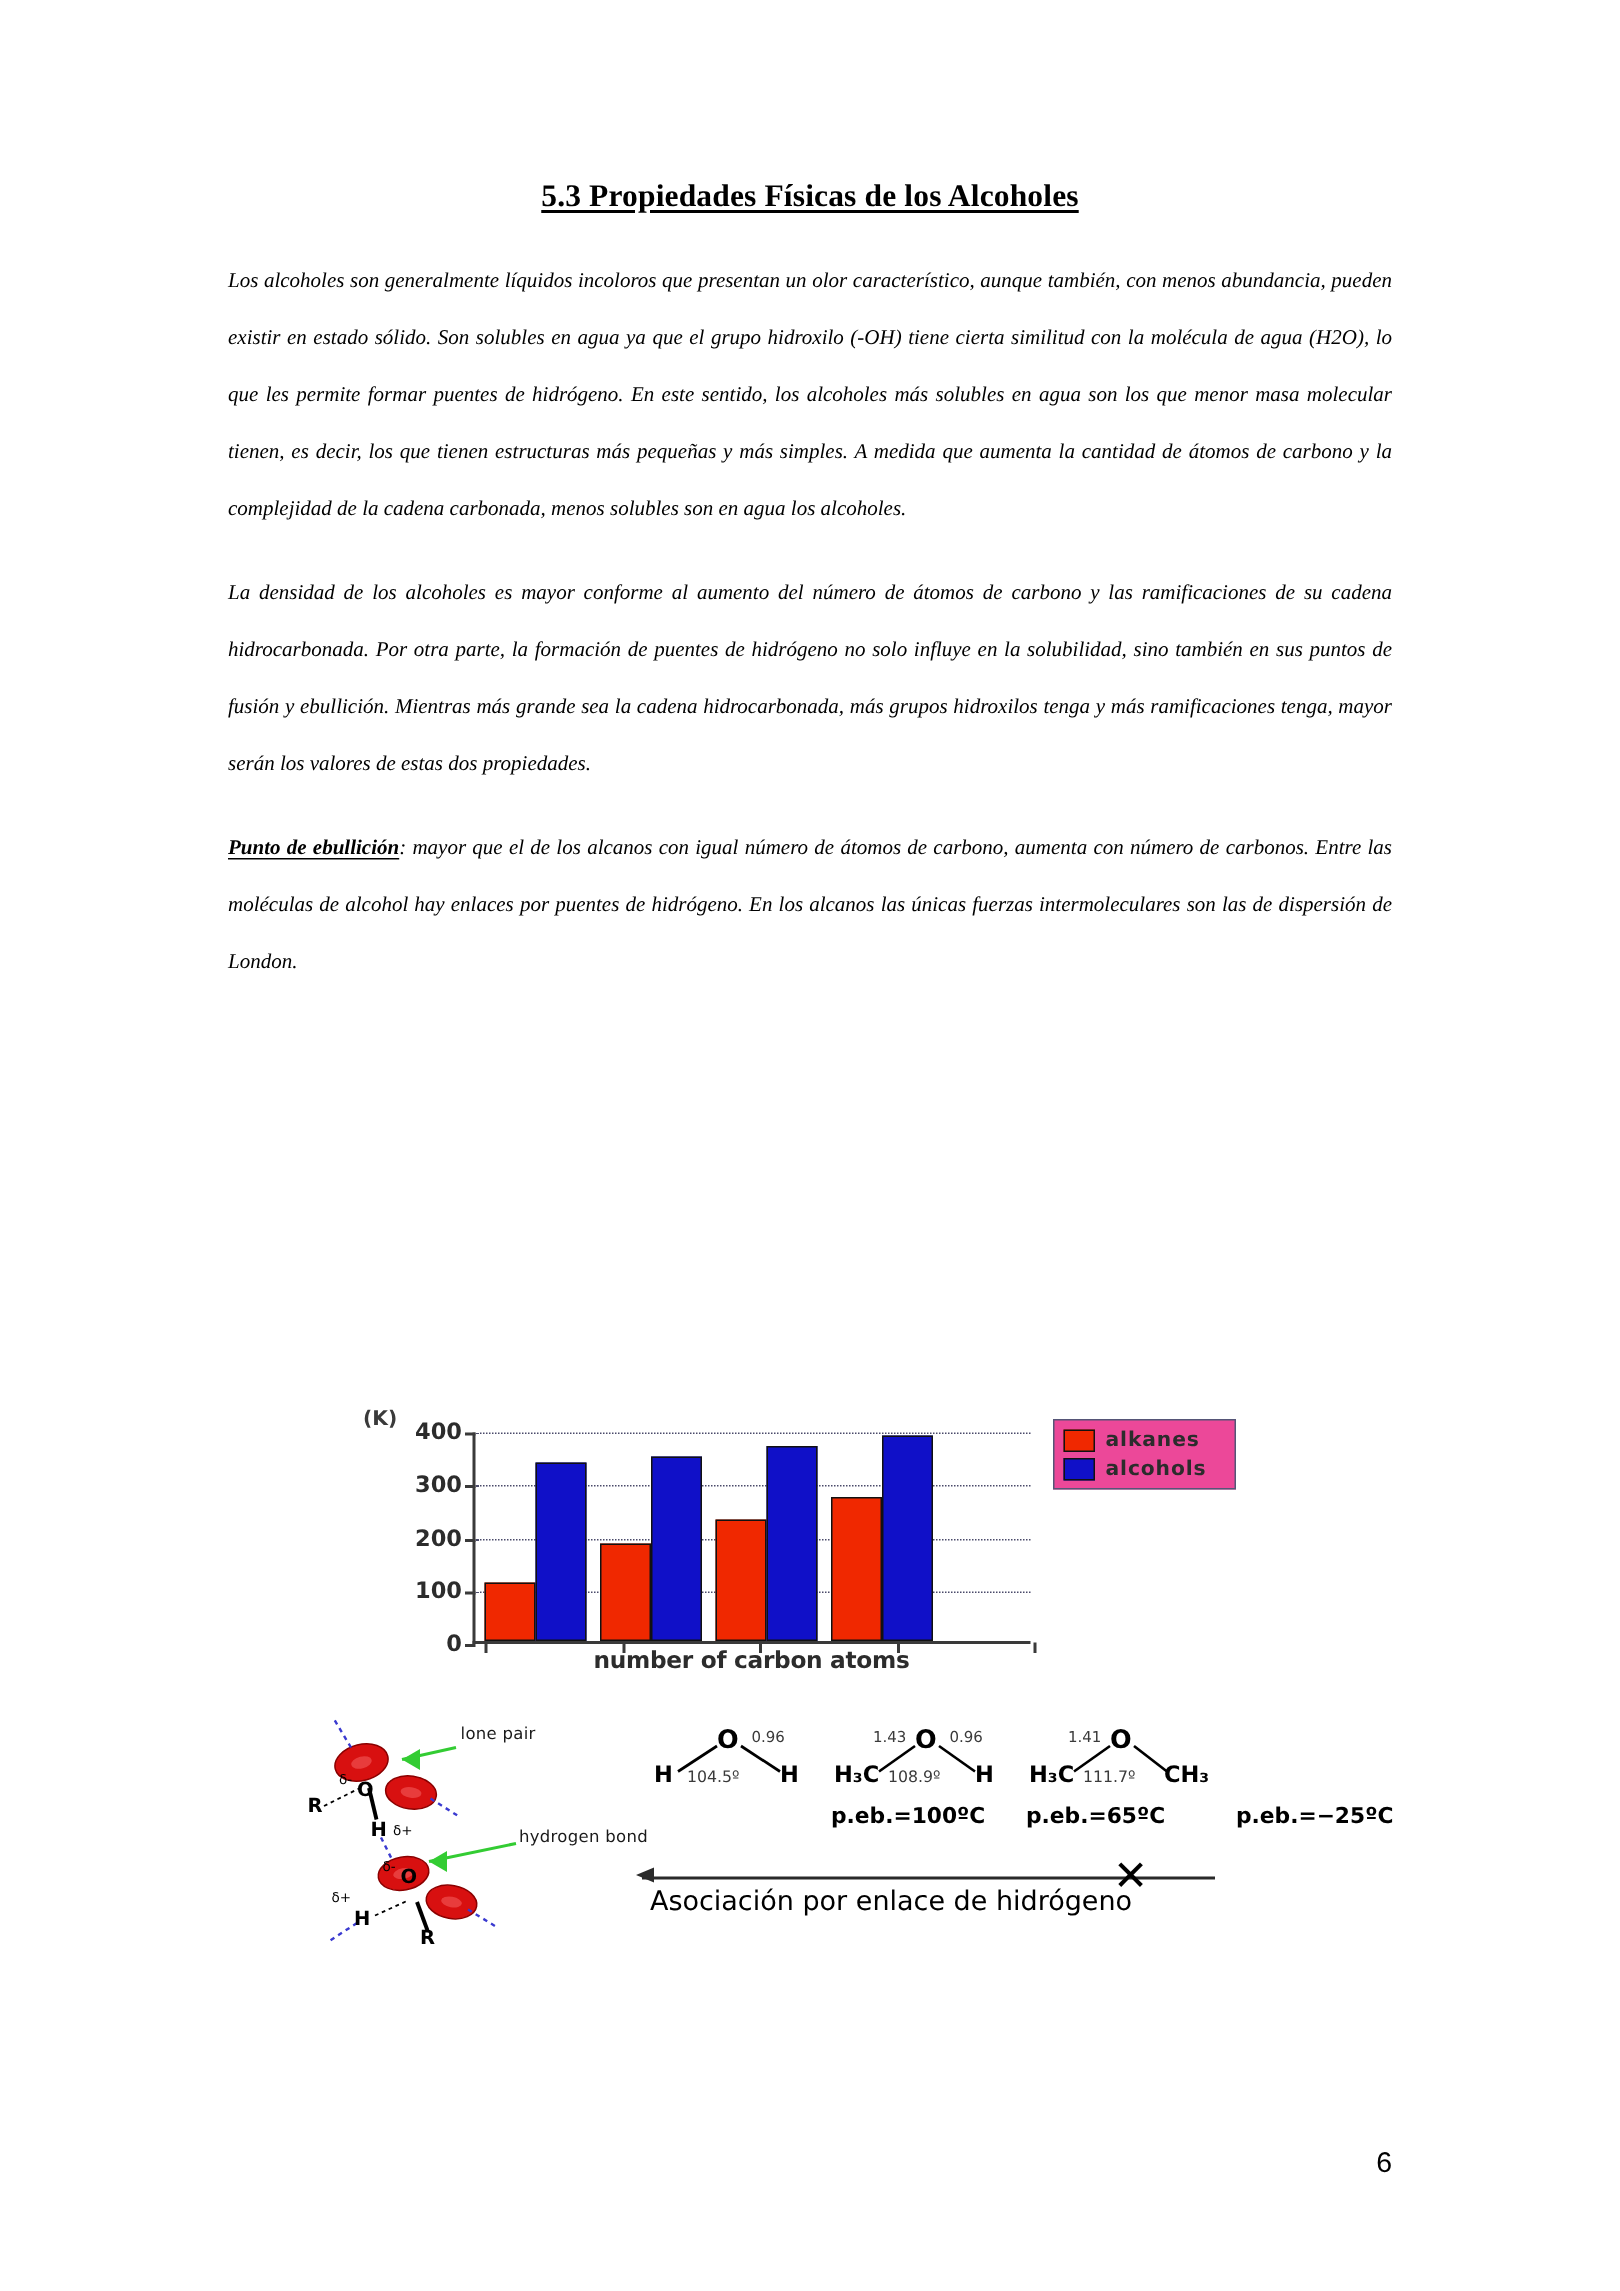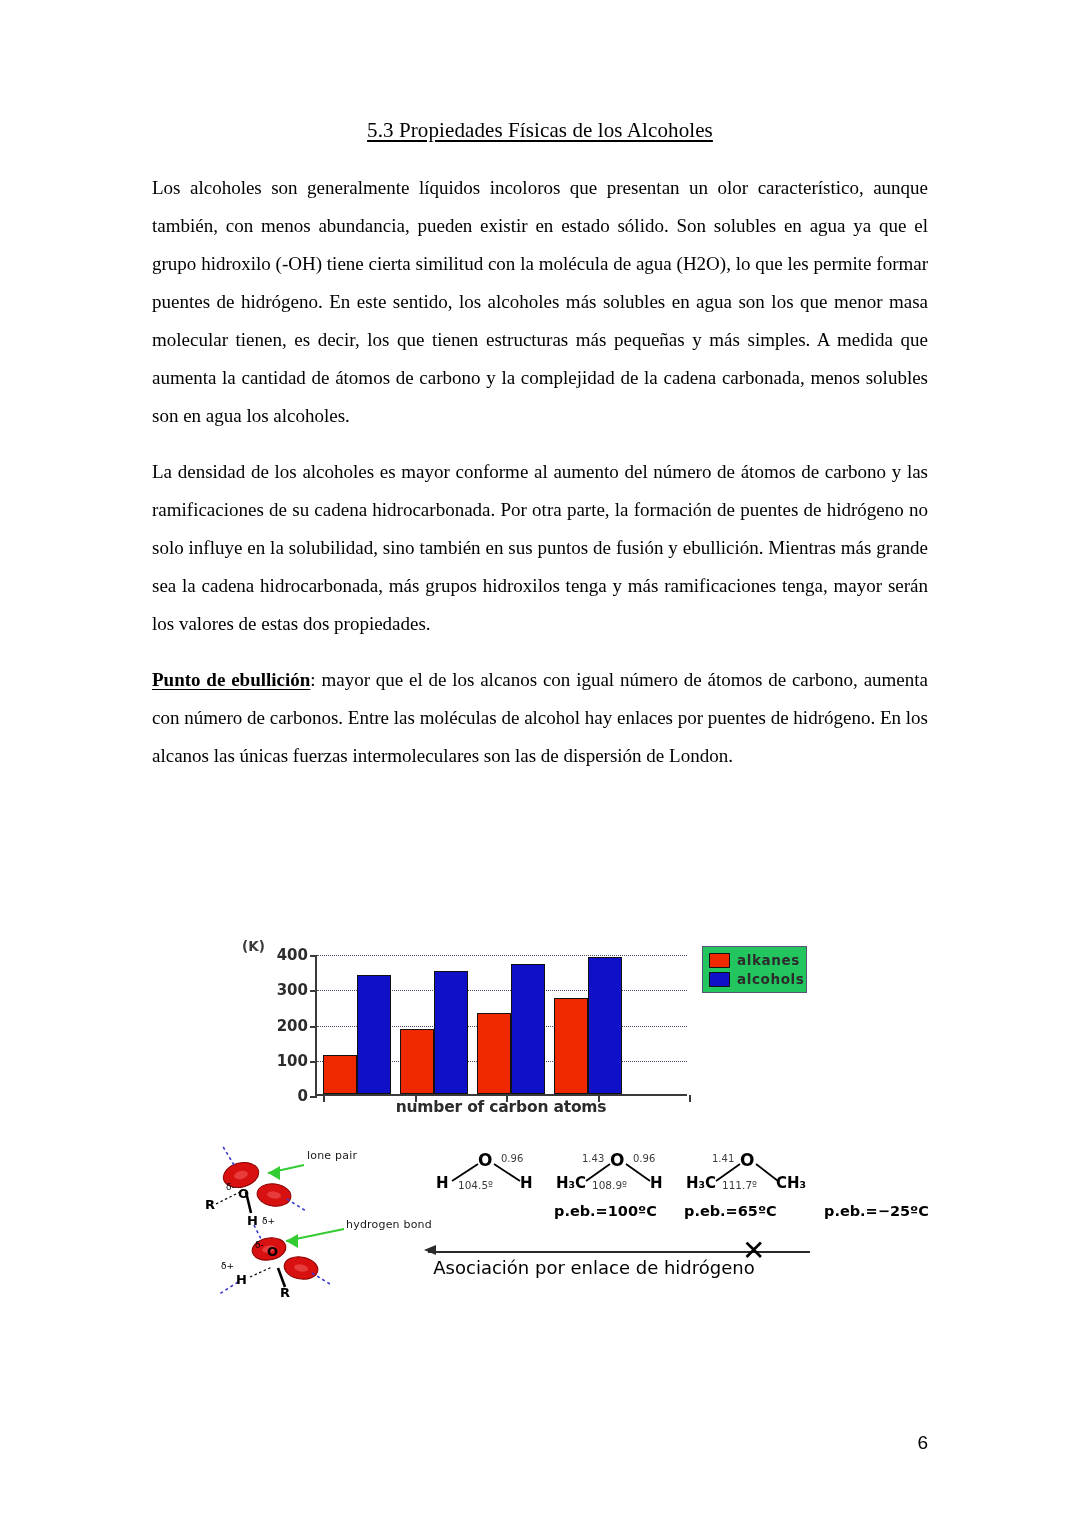--- a/index.html
+++ b/index.html
@@ -23,36 +23,37 @@
     position: absolute;
     left: 152px;
     top: 118px;
     width: 776px;
   }
 
   
   .doc-title {
     text-align: center;
     font-size: 21px;
-    font-weight: normal;
+    font-weight: bold;
     margin: 0 0 26px 0;
     letter-spacing: 0.1px;
   }
   .doc-title .underline-span {
     text-decoration: underline;
     text-underline-offset: 3px;
   }
 
   
   p.body-par {
-    font-size: 19px;
+    font-size: 14px;
     line-height: 38px;
     text-align: justify;
     margin: 0 0 18px 0;
     text-justify: inter-word;
+    font-style: italic;
   }
   p.body-par:last-of-type { margin-bottom: 0; }
   .lead-bold {
     font-weight: bold;
     text-decoration: underline;
     text-underline-offset: 3px;
   }
 
   
   .figures {
@@ -168,22 +169,22 @@
     bottom: -8px;
     width: 0;
     border-left: 2px solid #3a3a3a;
     height: 7px;
   }
   .legend-box {
     position: absolute;
     left: 462px;
     top: 41px;
     border: 1.5px solid #555577;
-    background: #22c55e;
-    padding: 5px 2px 5px 6px;
+    background: #ec4899;
+    padding: 5px 19px 5px 6px;
   }
   .legend-item {
     display: flex;
     align-items: center;
     margin-bottom: 3px;
   }
   .legend-item:last-child { margin-bottom: 0; }
   .legend-swatch {
     width: 19px;
     height: 13px;

